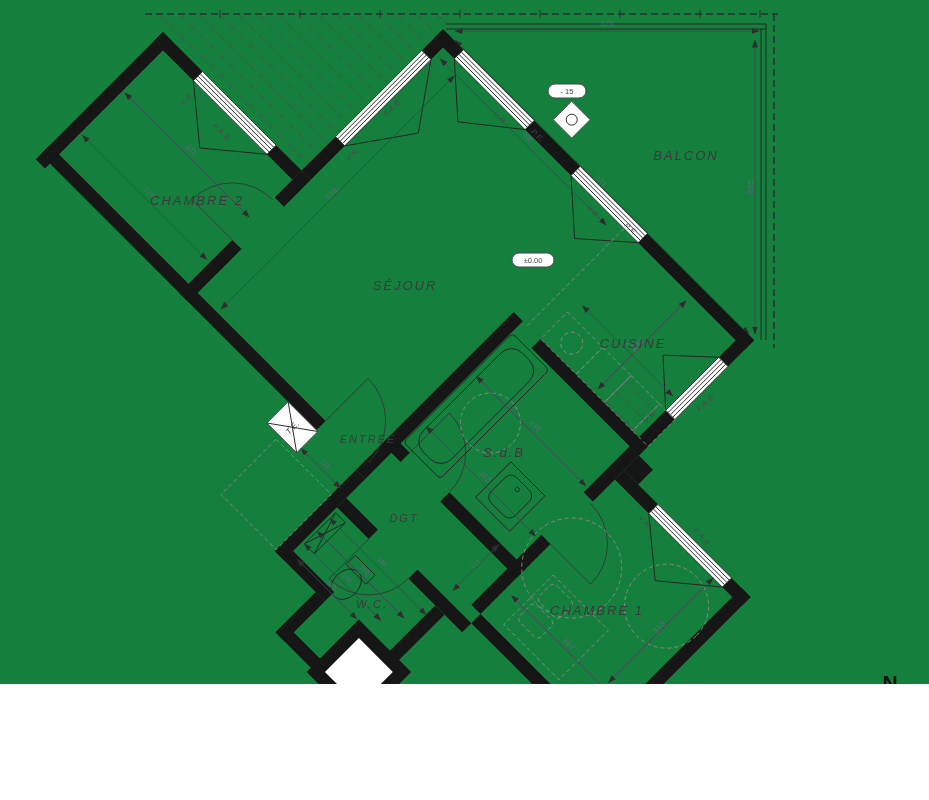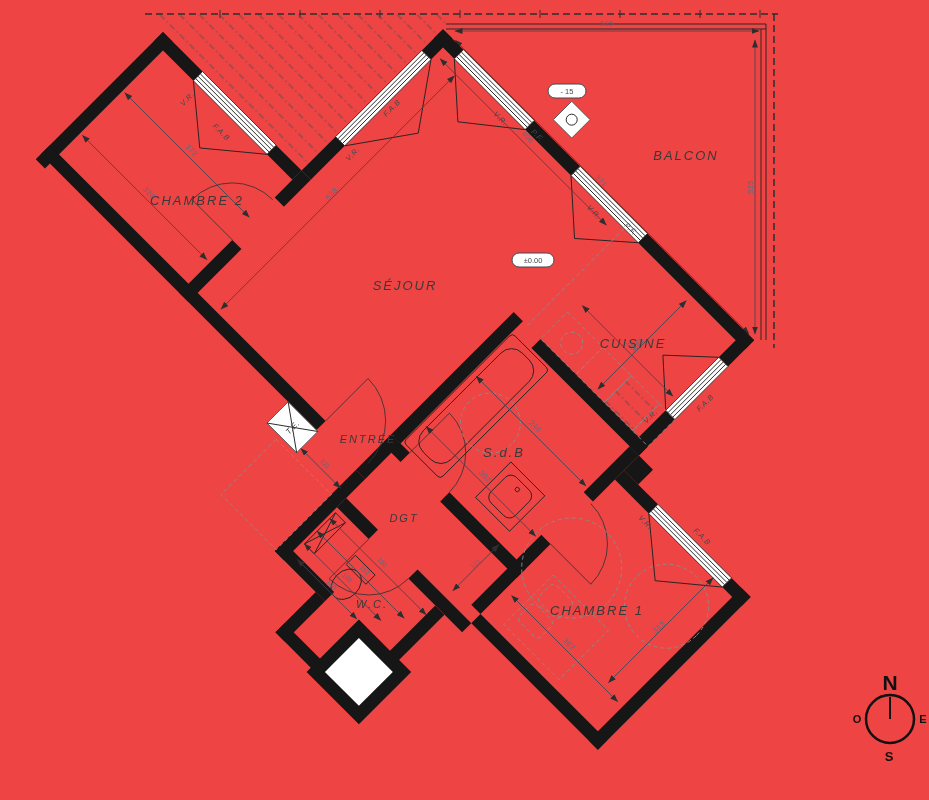--- a/index.html
+++ b/index.html
@@ -1,16 +1,16 @@
 <!DOCTYPE html>
 <html><head>
 <meta charset="utf-8">
 <style>
   html,body{margin:0;padding:0;background:#fff;}
-  .page{width:929px;height:800px;position:relative;background:#ef4444;overflow:hidden;text-align:right;}
+  .page{width:929px;height:684px;position:relative;background:#15803d;overflow:hidden;text-align:right;}
   svg{display:block;}
   text{font-family:"Liberation Sans",sans-serif;}
   .room-label{font-size:13px;font-style:italic;letter-spacing:2px;fill:#3a3a3a;}
   .dim-label{font-size:7.5px;fill:#5b6b7e;letter-spacing:.4px;}
   .dim-label-sm{font-size:6.5px;fill:#5b6b7e;}
   .win-label{font-size:7.5px;font-style:italic;fill:#44494e;letter-spacing:.6px;}
   .lvl-label{font-size:7.5px;fill:#44494e;}
   .te-label{font-size:8px;font-style:italic;fill:#3a3a3a;letter-spacing:.5px;}
   .wall{fill:#161616;stroke:none;}
   .thin{stroke:#222;stroke-width:.9;fill:none;}

